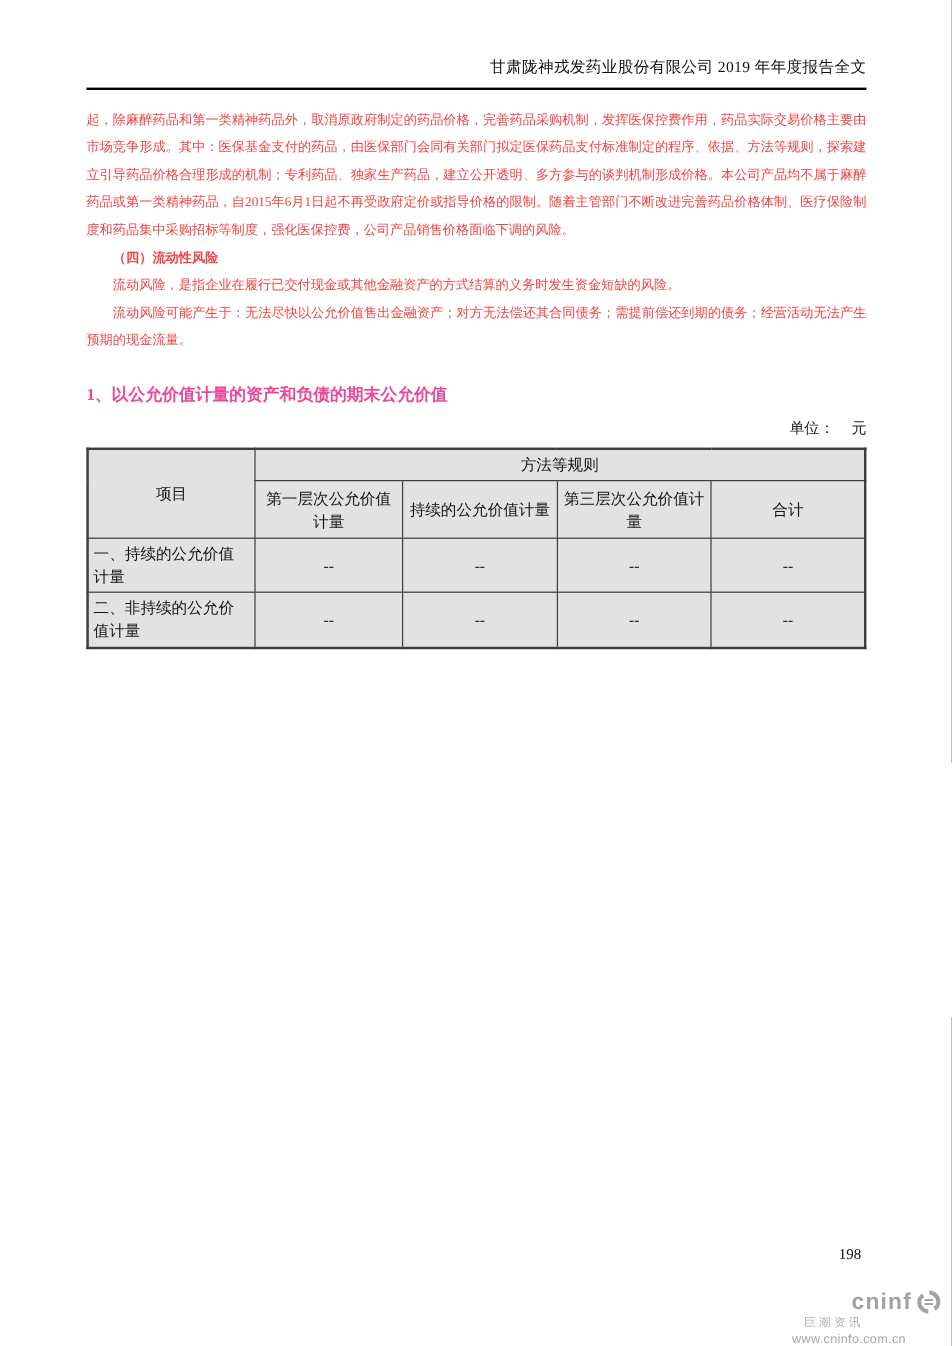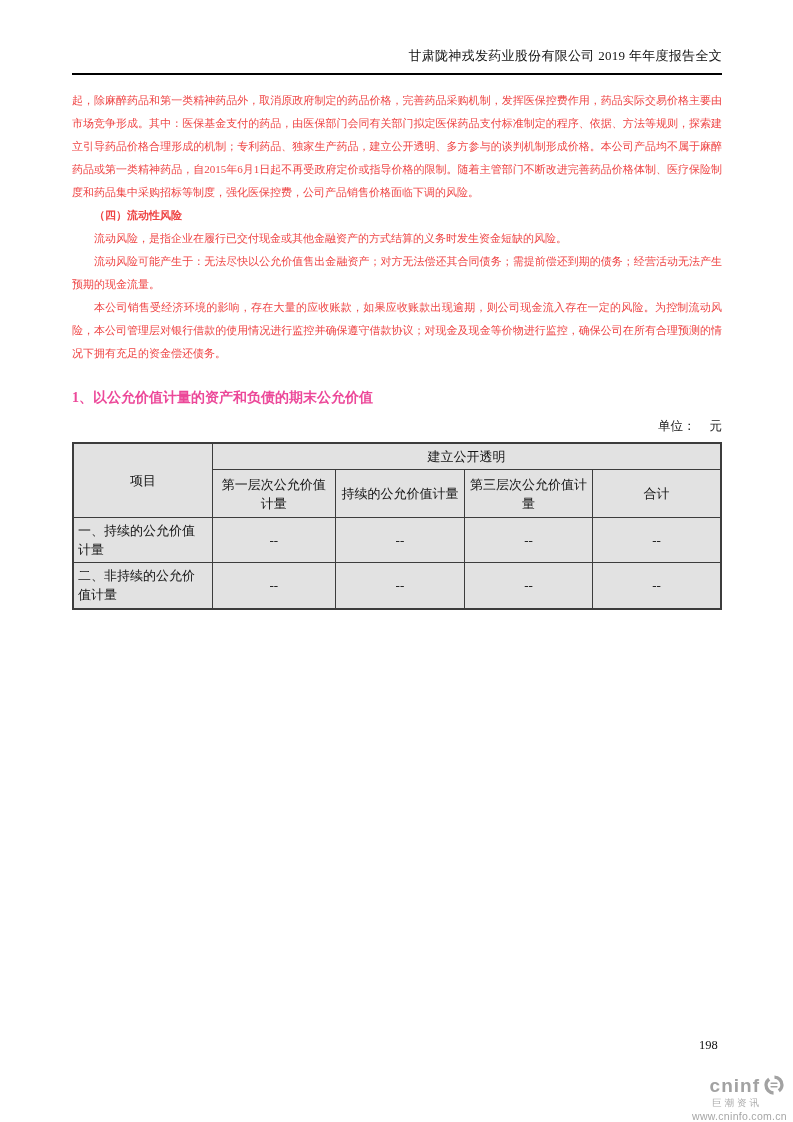--- a/index.html
+++ b/index.html
@@ -96,21 +96,21 @@
     top: 1038px;
     left: 699px;
     font-size: 12.5px;
     color: #111;
   }
   .logo {
     position: absolute;
     right: 5px;
     top: 1074px;
     width: 160px;
-    text-align: right;
+    text-align: center;
     color: #a6a6a6;
     font-family: "Liberation Sans", "DejaVu Sans", sans-serif;
     line-height: 1;
   }
   .logo-row {
     display: flex;
     justify-content: flex-end;
     align-items: center;
     gap: 2px;
     padding-right: 2px;
@@ -146,40 +146,39 @@
     <span>甘肃陇神戎发药业股份有限公司 2019 年年度报告全文</span>
   </div>
   <div class="header-rule"></div>
 
   <div class="content">
 
     <p class="body-p">起，除麻醉药品和第一类精神药品外，取消原政府制定的药品价格，完善药品采购机制，发挥医保控费作用，药品实际交易价格主要由市场竞争形成。其中：医保基金支付的药品，由医保部门会同有关部门拟定医保药品支付标准制定的程序、依据、方法等规则，探索建立引导药品价格合理形成的机制；专利药品、独家生产药品，建立公开透明、多方参与的谈判机制形成价格。本公司产品均不属于麻醉药品或第一类精神药品，自2015年6月1日起不再受政府定价或指导价格的限制。随着主管部门不断改进完善药品价格体制、医疗保险制度和药品集中采购招标等制度，强化医保控费，公司产品销售价格面临下调的风险。</p>
     <p class="body-p indent bold">（四）流动性风险</p>
     <p class="body-p indent">流动风险，是指企业在履行已交付现金或其他金融资产的方式结算的义务时发生资金短缺的风险。</p>
     <p class="body-p indent">流动风险可能产生于：无法尽快以公允价值售出金融资产；对方无法偿还其合同债务；需提前偿还到期的债务；经营活动无法产生预期的现金流量。</p>
-    <p class="body-p indent">本公司销售受经济环境的影响，存在大量的应收账款，如果应收账款出现逾期，则公司现金流入存在一定的风险。为控制流动风险，本公司管理层对银行借款的使用情况进行监控并确保遵守借款协议；对现金及现金等价物进行监控，确保公司在所有合理预测的情况下拥有充足的资金偿还债务。</p>
 
     <h3 class="section-subheading">1、以公允价值计量的资产和负债的期末公允价值</h3>
 
     <div class="unit-line">
       <span>单位：</span><span class="unit-value">元</span>
     </div>
 
     <table class="fv-table">
       <colgroup>
         <col style="width:21.5%">
         <col style="width:19.0%">
         <col style="width:19.9%">
         <col style="width:19.8%">
         <col style="width:19.8%">
       </colgroup>
       <tbody>
         <tr class="group-row">
           <td rowspan="2">项目</td>
-          <td colspan="4">建立公开透明</td>
+          <td colspan="4">方法等规则</td>
         </tr>
         <tr class="cols-row">
           <td>第一层次公允价值计量</td>
           <td>持续的公允价值计量</td>
           <td>第三层次公允价值计量</td>
           <td>合计</td>
         </tr>
         <tr class="body-row-1">
           <td class="row-label">一、持续的公允价值计量</td>
           <td>--</td>

